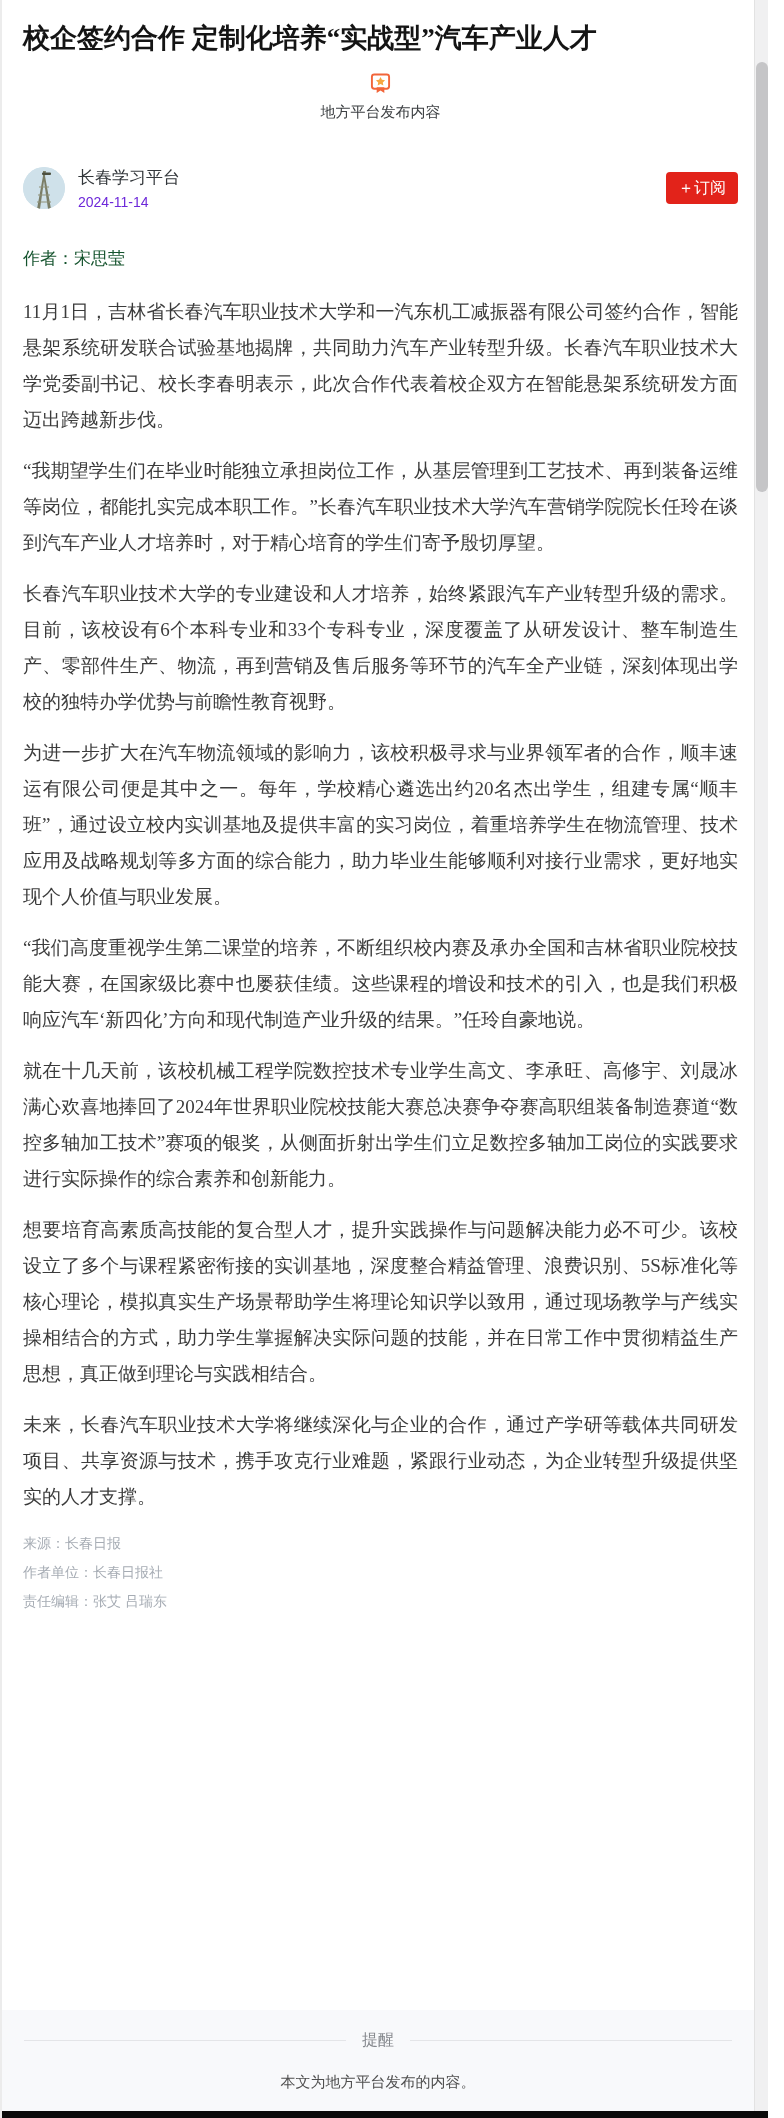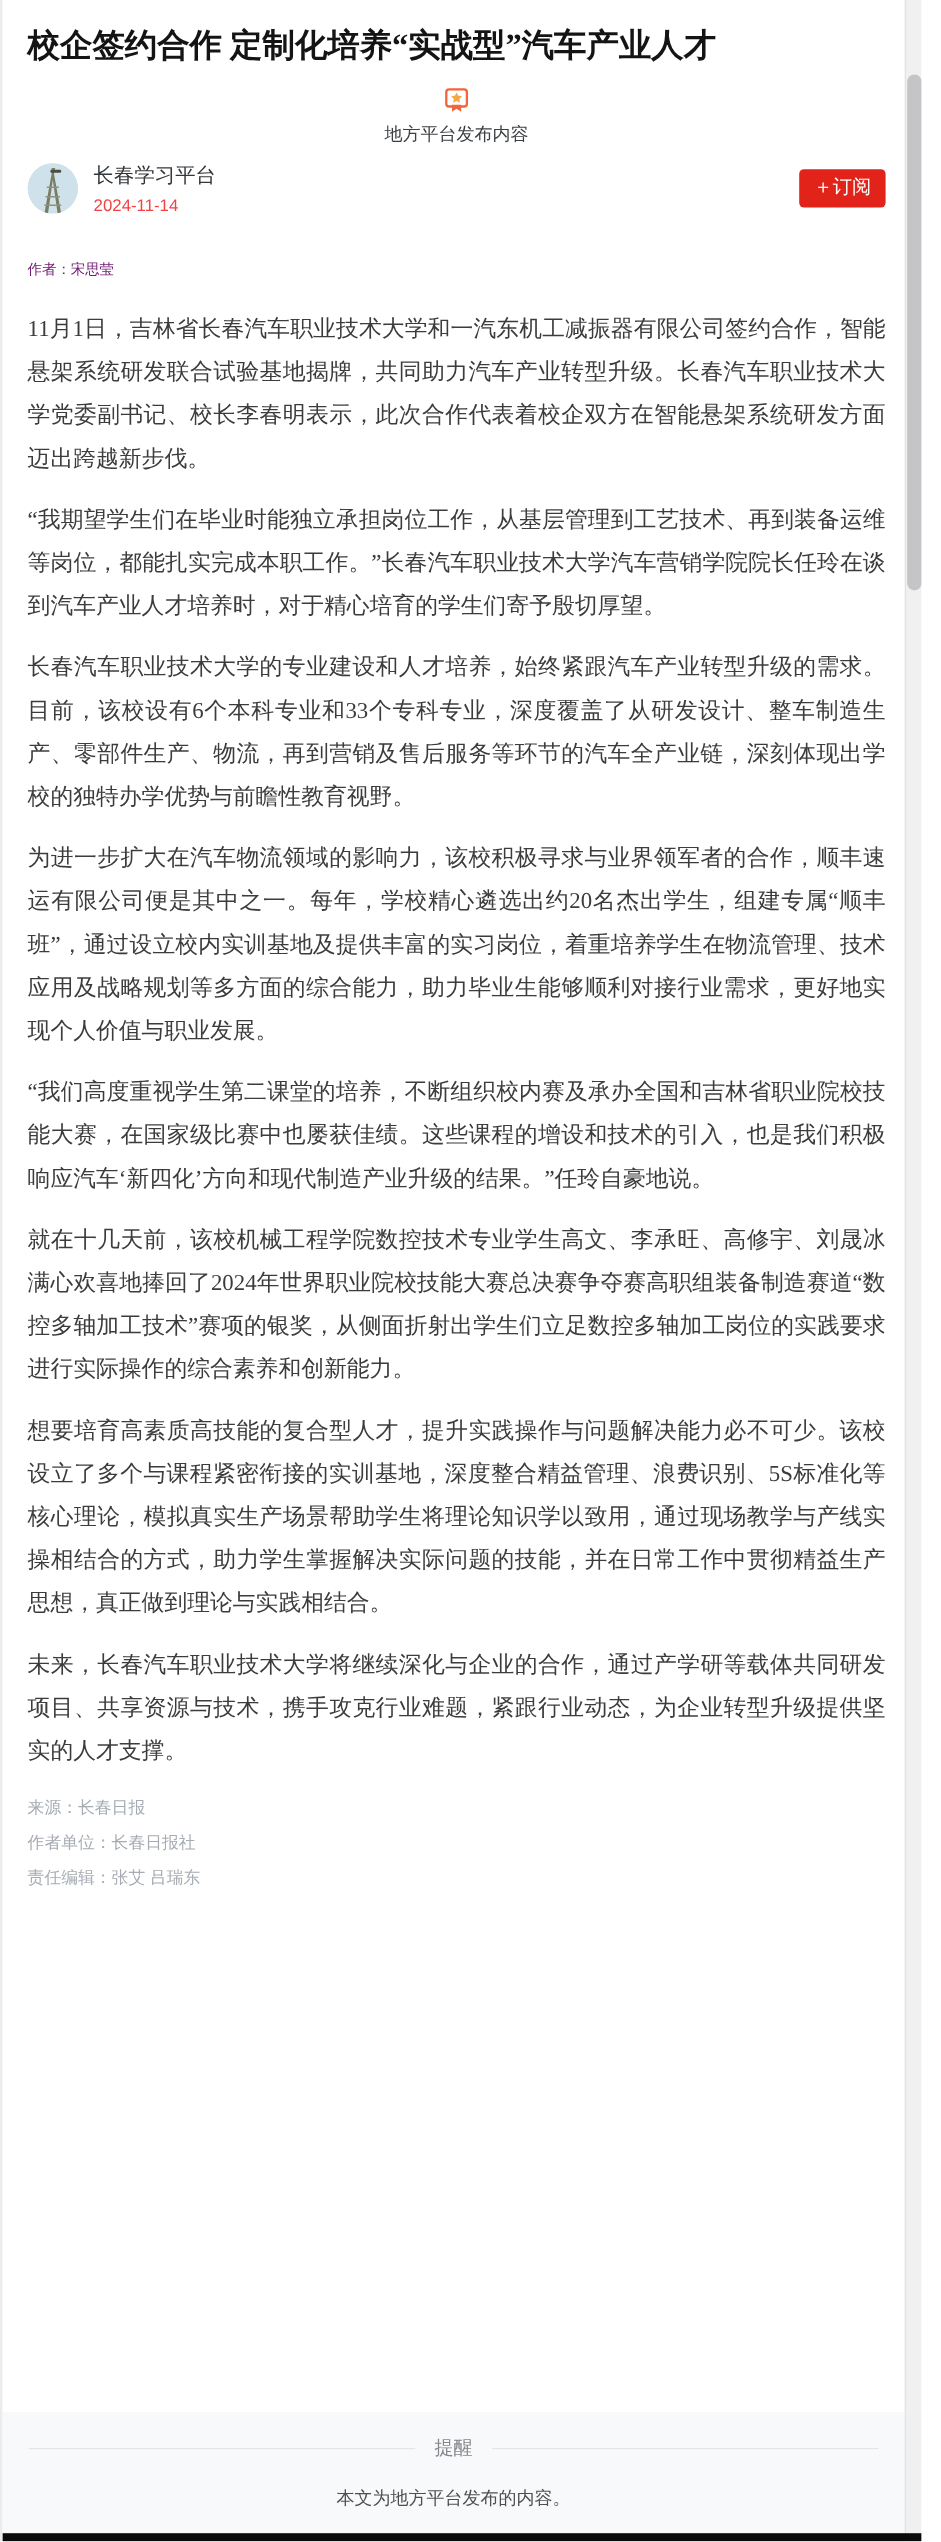--- a/index.html
+++ b/index.html
@@ -12,34 +12,34 @@
   }
   .content { flex:0 0 auto; padding:0 30px 0 21px; }
   h1.title {
     margin:18px 0 0; font-family:"Liberation Serif", serif;
     font-weight:bold; font-size:27px; line-height:40px; color:#141414;
   }
   .badge-row { margin-top:15px; display:flex; align-items:center; gap:9px;flex-direction:column; }
   .badge-row .badge-label { font-size:15px; color:#3d4043; }
   .badge-icon { width:21px; height:21px; display:inline-flex; }
 
-  .publisher-row { margin-top:13px; display:flex; align-items:center; }
+  .publisher-row { margin-top:44px; display:flex; align-items:center; }
   .avatar {
     width:42px; height:42px; border-radius:50%; overflow:hidden;
     background:#cfe1ea; flex:0 0 auto;
   }
   .pub-meta { margin-left:13px; }
   .pub-name { font-size:17px; color:#33373b; }
-  .pub-date { margin-top:5px; font-size:14px; color:#ef4444; }
+  .pub-date { margin-top:5px; font-size:14px; color:#6d28d9; }
   .subscribe {
     margin-left:auto; background:#e2231a; color:#ffffff; border:none;
     font-size:16px; line-height:1; padding:8px 12px; border-radius:4px;
     cursor:pointer; font-family:"Liberation Sans", sans-serif;
   }
-  .author-line { margin-top:37px; font-size:12px; color:#701a75; }
+  .author-line { margin-top:37px; font-size:17px; color:#14532d; }
 
   .article {
     margin-top:24px; font-family:"Liberation Serif", serif;
     font-size:19px; line-height:36px; color:#3c3c3c; text-align:justify;
   }
   .article p { margin:0 0 15px; }
   .article p:last-child { margin-bottom:0; }
 
   .meta { margin-top:20px; font-size:14px; color:#a6acb4; }
   .meta > div { margin-bottom:11px; }

